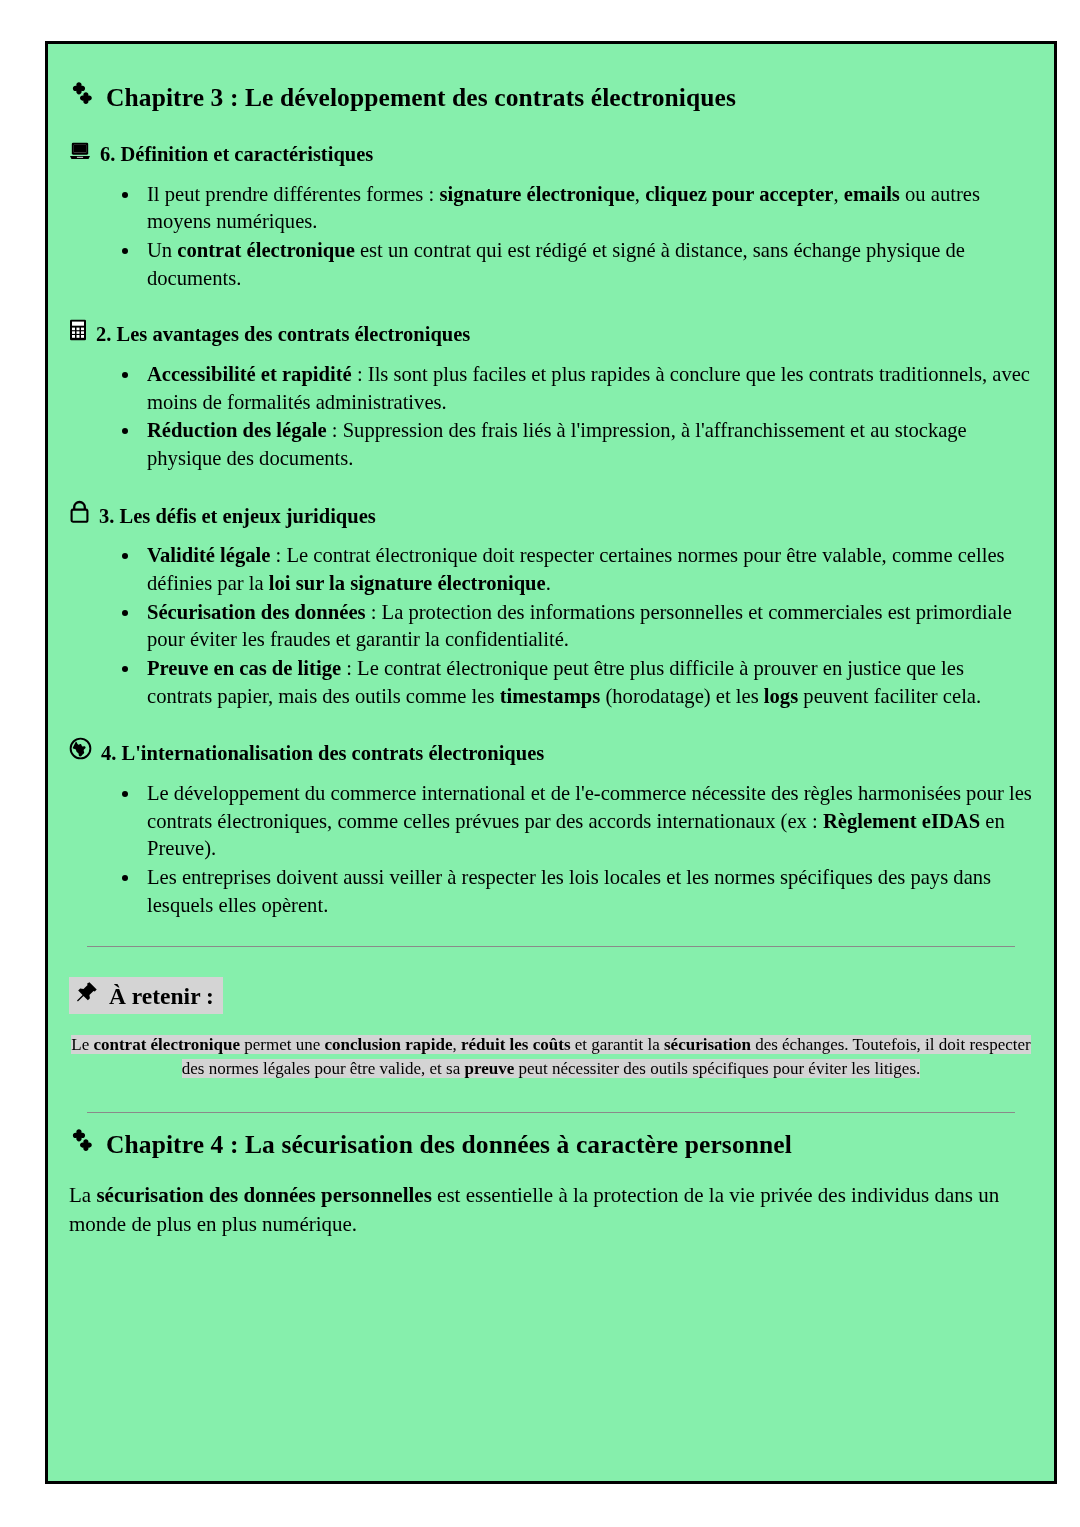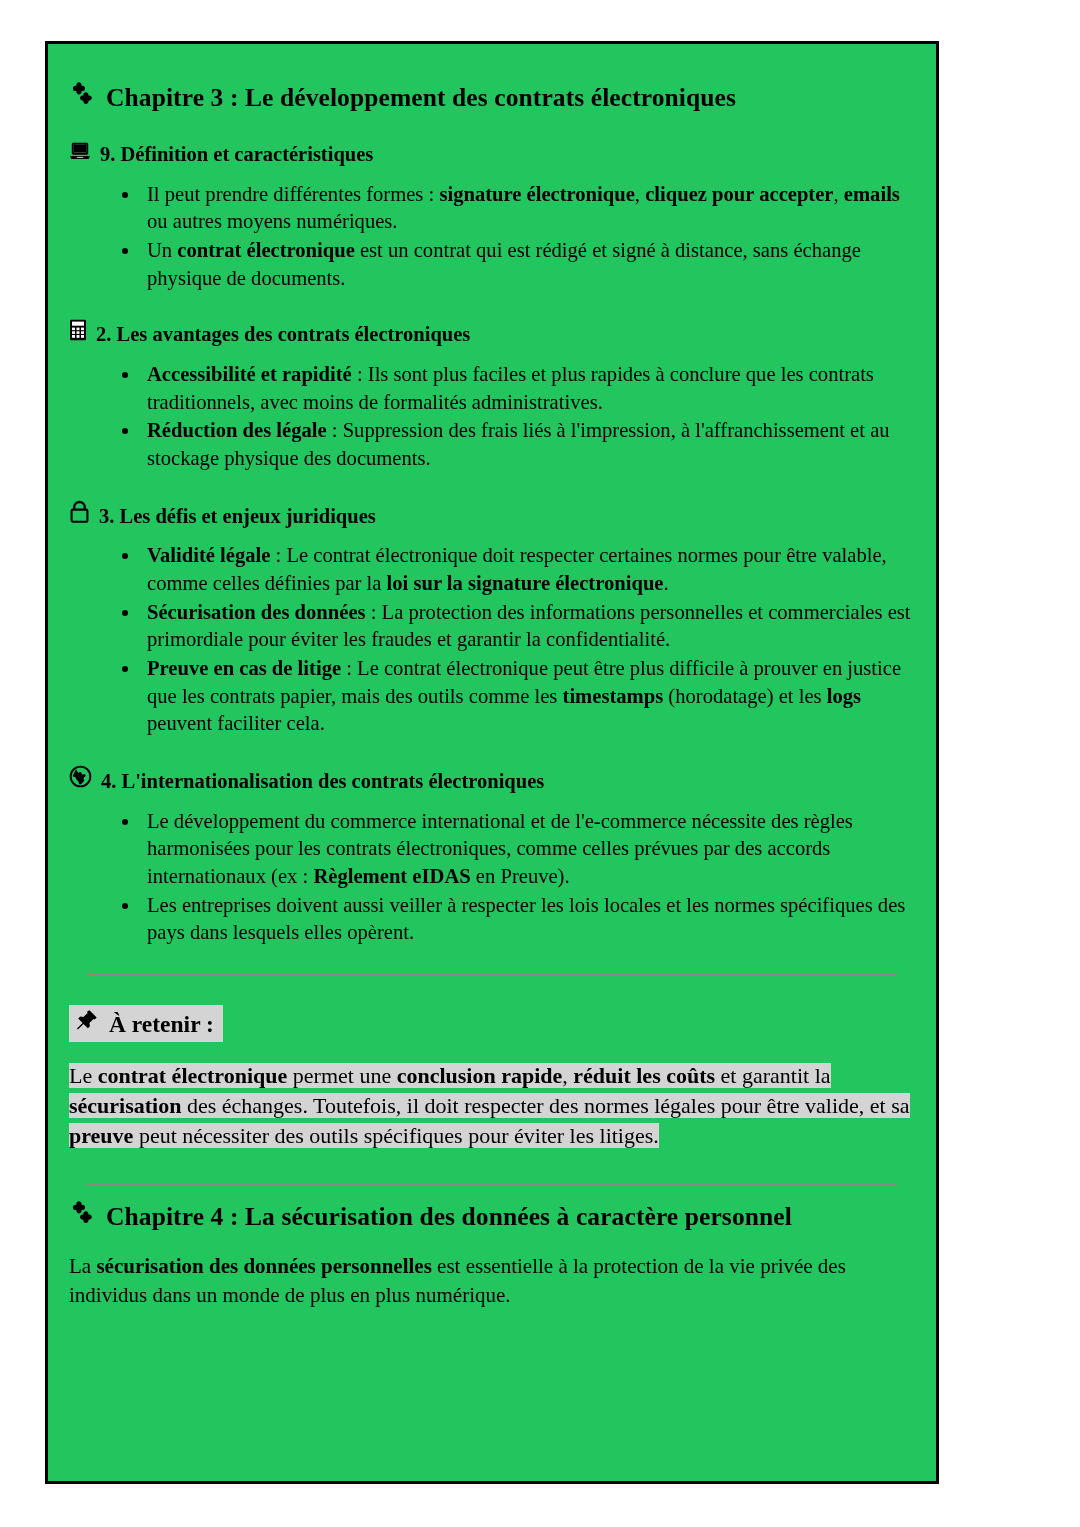--- a/index.html
+++ b/index.html
@@ -13,24 +13,24 @@
     font-family: "Liberation Serif", "DejaVu Serif", serif;
     color: #000000;
     -webkit-font-smoothing: antialiased;
   }
 
   
   .page-frame {
     position: absolute;
     left: 45px;
     top: 41px;
-    width: 894px;
+    width: 1012px;
     height: 1443px;
     border: 3px solid #000000;
-    background: #22c55e;
+    background: #86efac;
     box-sizing: border-box;
     overflow: hidden;
   }
   .page-body {
     padding: 22px 21px 0 21px;
   }
 
   
   .chapter-heading {
     font-size: 25.5px;
@@ -99,24 +99,24 @@
     font-size: 23.5px;
     font-weight: bold;
     margin: 30px 0 0 0;
     display: inline-flex;
     align-items: baseline;
     gap: 10px;
     background: #d4d4d4;
     padding: 3px 9px 4px 6px;
   }
   .retain-body {
-    font-size: 22px;
+    font-size: 17px;
     line-height: 1.37;
     margin: 19px 0 4px 0;
-    text-align: left;
+    text-align: center;
   }
   .retain-body .hl {
     background: #d4d4d4;
     box-decoration-break: clone;
     -webkit-box-decoration-break: clone;
   }
 
   .plain-para {
     font-size: 21px;
     line-height: 1.37;
@@ -142,21 +142,21 @@
     <h2 class="section-heading">
       <span class="icon">
         <svg width="22" height="20" viewBox="0 0 24 22" aria-hidden="true">
           <rect x="3" y="2" width="18" height="13" rx="1.4" fill="#000"></rect>
           <rect x="5.2" y="4.2" width="13.6" height="8.6" fill="#fff"></rect>
           <rect x="5.2" y="4.2" width="13.6" height="8.6" fill="#000"></rect>
           <path d="M1 16.6h22l-1.6 3.2H2.6z" fill="#000"></path>
           <rect x="8.6" y="17.4" width="6.8" height="1.1" fill="#d9d9d9"></rect>
         </svg>
       </span>
-      <span>9. Définition et caractéristiques</span>
+      <span>6. Définition et caractéristiques</span>
     </h2>
     <ul class="bullets">
       <li><span>Il peut prendre différentes formes : </span><b>signature électronique</b><span>, </span><b>cliquez pour accepter</b><span>, </span><b>emails</b><span> ou autres moyens numériques.</span></li>
       <li><span>Un </span><b>contrat électronique</b><span> est un contrat qui est rédigé et signé à distance, sans échange physique de documents.</span></li>
     </ul>
 
     <h2 class="section-heading">
       <span class="icon">
         <svg width="18" height="22" viewBox="0 0 18 22" aria-hidden="true">
           <rect x="1" y="0.7" width="16" height="20.6" rx="1.3" fill="#000"></rect>

